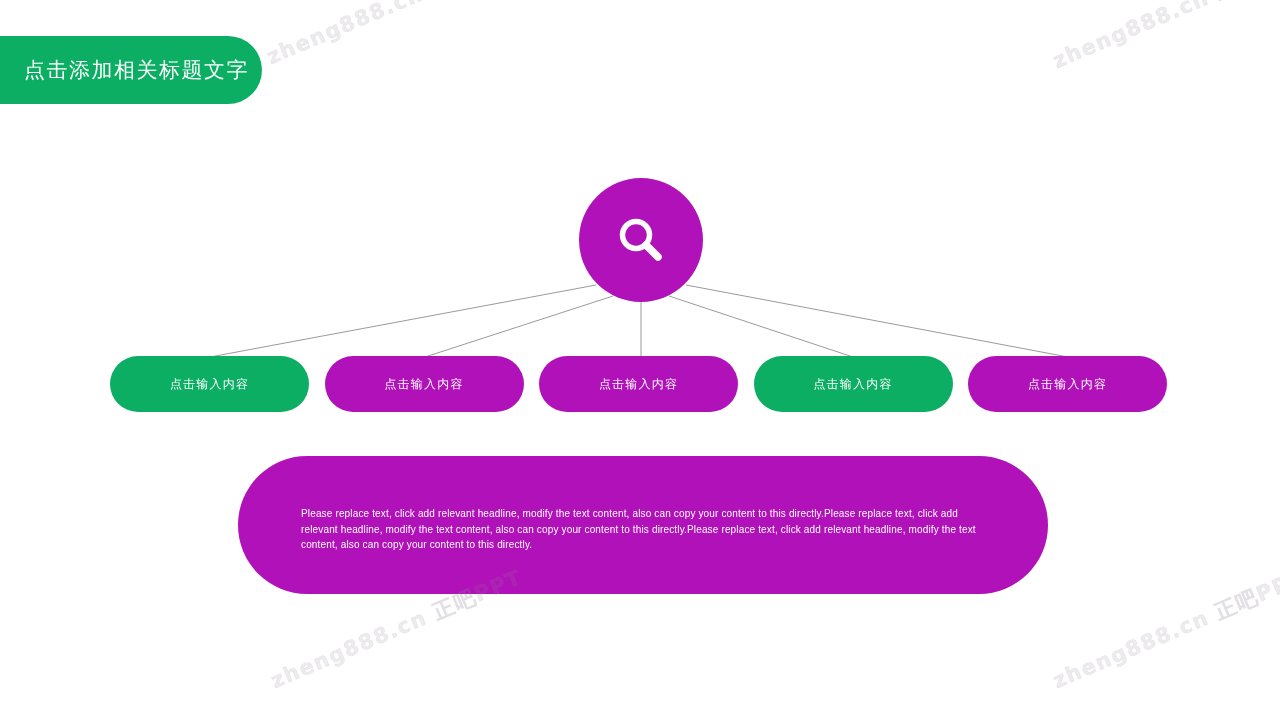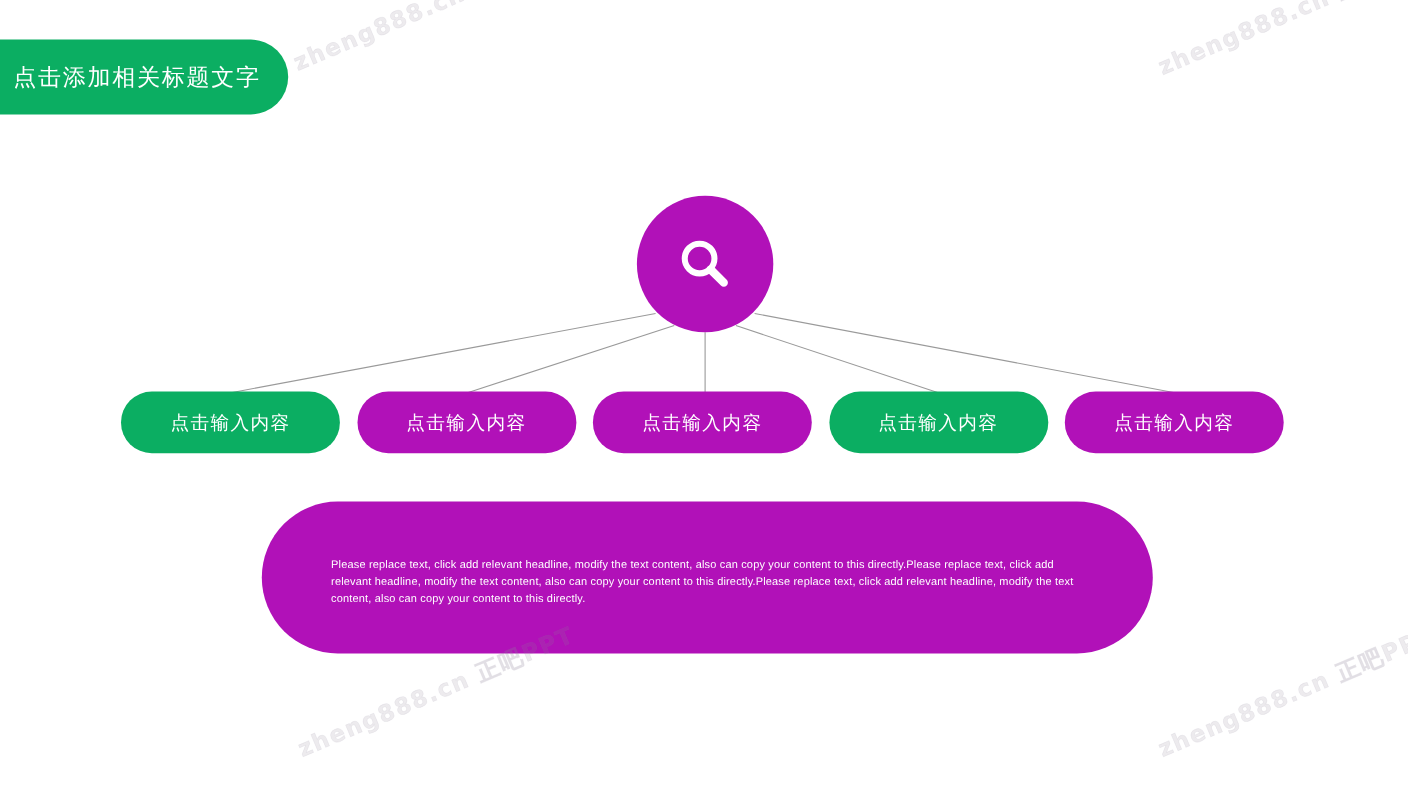--- a/index.html
+++ b/index.html
@@ -56,21 +56,21 @@
     background: #0bae62;
     border-radius: 0 34px 34px 0;
     display: flex;
     align-items: center;
     z-index: 12;
   }
   .title-tab-text {
     color: #ffffff;
     font-size: 21px;
     letter-spacing: 1.5px;
-    padding-left: 12px;
+    padding-left: 24px;
     font-weight: 400;
   }
 
   
   .connectors {
     position: absolute;
     left: 0; top: 0;
     width: 1280px;
     height: 720px;
     z-index: 4;
@@ -109,21 +109,21 @@
     border-radius: 28px;
     display: flex;
     align-items: center;
     justify-content: center;
     box-sizing: border-box;
   }
   .pill-green { background: #0bae62; }
   .pill-purple { background: #b111b8; }
   .pill-label {
     color: #ffffff;
-    font-size: 17px;
+    font-size: 12px;
     letter-spacing: 1.2px;
   }
 
   
   .body-panel {
     position: absolute;
     left: 238px;
     top: 456px;
     width: 810px;
     height: 138px;

